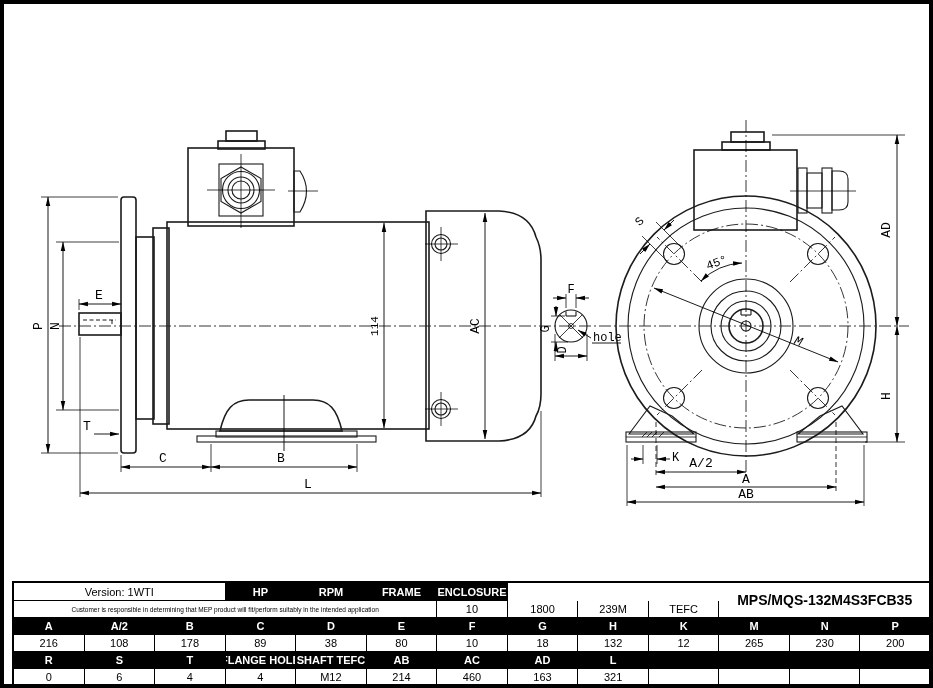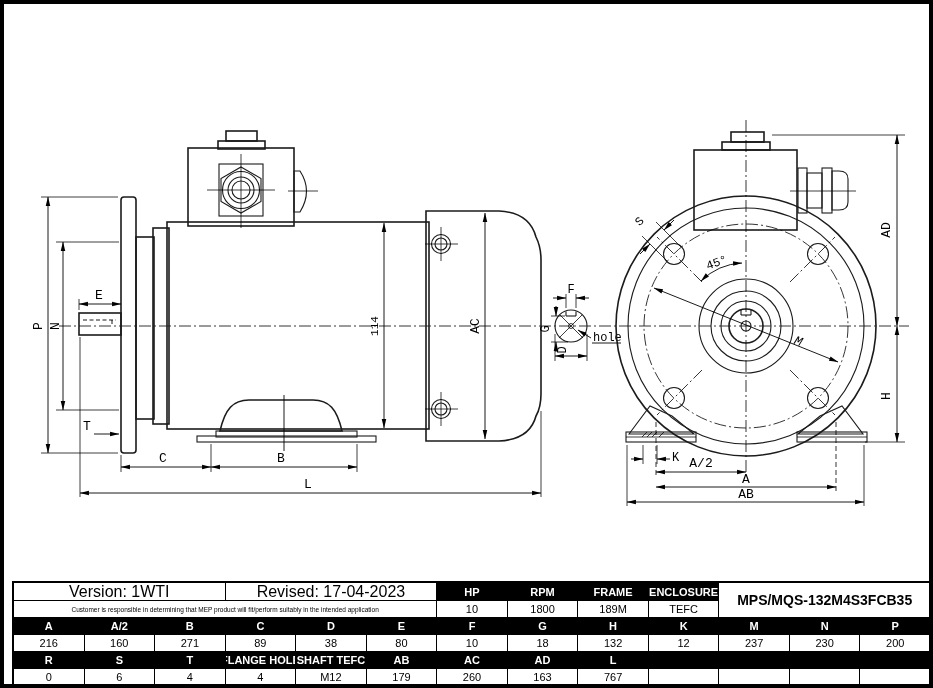--- a/index.html
+++ b/index.html
@@ -17,21 +17,21 @@
   .lbl{font-size:13px;}
   .lbs{font-size:12px;}
   
   #spec-table{position:absolute;left:8px;top:577px;width:917px;height:103px;display:grid;
     grid-template-columns:repeat(13,1fr);grid-template-rows:18px 17px 17px 17px 17px 17px;
     border:2px solid #000;background:#fff;}
   #spec-table .c{display:flex;align-items:center;justify-content:center;
     border-right:1px solid #000;border-bottom:1px solid #000;
     font-size:11px;color:#000;overflow:hidden;white-space:nowrap;}
   #spec-table .hd{background:#000;color:#fff;font-weight:bold;border-right:1px solid #000;}
-  #spec-table .meta{font-size:16px;}
+  #spec-table .meta{font-size:11px;}
   #spec-table .disc{font-size:6.5px;}
   #spec-table .model{font-weight:bold;font-size:14px;grid-column:11/14;grid-row:1/3;}
   #spec-table .blk{background:#000;grid-column:10/14;border-right:none;}
 </style>
 </head>
 <body>
 
 <div id="page">
 
 <svg id="drawing" width="933" height="575" viewBox="0 0 933 575">
@@ -237,80 +237,79 @@
           <line class="thin" x1="860" y1="441" x2="860" y2="502"></line>
       <line class="dim" x1="623" y1="498" x2="860" y2="498" marker-start="url(#ma)" marker-end="url(#ma)"></line>
       <text class="lbl" text-anchor="middle" x="742" y="494">AB</text>
     </g>
   </g>
 </svg>
 
 <div id="spec-table">
 
   <div class="c meta" style="grid-column:1/4">Version: 1WTI</div>
-  <div class="c meta" style="grid-column:4/7">Revised: 17-04-2023</div>
   <div class="c hd">HP</div>
   <div class="c hd">RPM</div>
   <div class="c hd">FRAME</div>
   <div class="c hd">ENCLOSURE</div>
   <div class="c model">MPS/MQS-132M4S3FCB35</div>
 
   <div class="c disc" style="grid-column:1/7">Customer is responsible in determining that MEP product will fit/perform suitably in the intended application</div>
   <div class="c">10</div>
   <div class="c">1800</div>
-  <div class="c">189M</div>
+  <div class="c">239M</div>
   <div class="c">TEFC</div>
 
   <div class="c hd">A</div>
   <div class="c hd">A/2</div>
   <div class="c hd">B</div>
   <div class="c hd">C</div>
   <div class="c hd">D</div>
   <div class="c hd">E</div>
   <div class="c hd">F</div>
   <div class="c hd">G</div>
   <div class="c hd">H</div>
   <div class="c hd">K</div>
   <div class="c hd">M</div>
   <div class="c hd">N</div>
   <div class="c hd">P</div>
 
   <div class="c">216</div>
-  <div class="c">160</div>
-  <div class="c">271</div>
+  <div class="c">108</div>
+  <div class="c">178</div>
   <div class="c">89</div>
   <div class="c">38</div>
   <div class="c">80</div>
   <div class="c">10</div>
   <div class="c">18</div>
   <div class="c">132</div>
   <div class="c">12</div>
-  <div class="c">237</div>
+  <div class="c">265</div>
   <div class="c">230</div>
   <div class="c">200</div>
 
   <div class="c hd">R</div>
   <div class="c hd">S</div>
   <div class="c hd">T</div>
   <div class="c hd">FLANGE HOLE</div>
   <div class="c hd">SHAFT TEFC</div>
   <div class="c hd">AB</div>
   <div class="c hd">AC</div>
   <div class="c hd">AD</div>
   <div class="c hd">L</div>
   <div class="c hd blk"></div>
 
   <div class="c">0</div>
   <div class="c">6</div>
   <div class="c">4</div>
   <div class="c">4</div>
   <div class="c">M12</div>
-  <div class="c">179</div>
-  <div class="c">260</div>
+  <div class="c">214</div>
+  <div class="c">460</div>
   <div class="c">163</div>
-  <div class="c">767</div>
+  <div class="c">321</div>
   <div class="c"></div>
   <div class="c"></div>
   <div class="c"></div>
   <div class="c"></div>
 </div>
 
 </div>
 
 </body></html>

